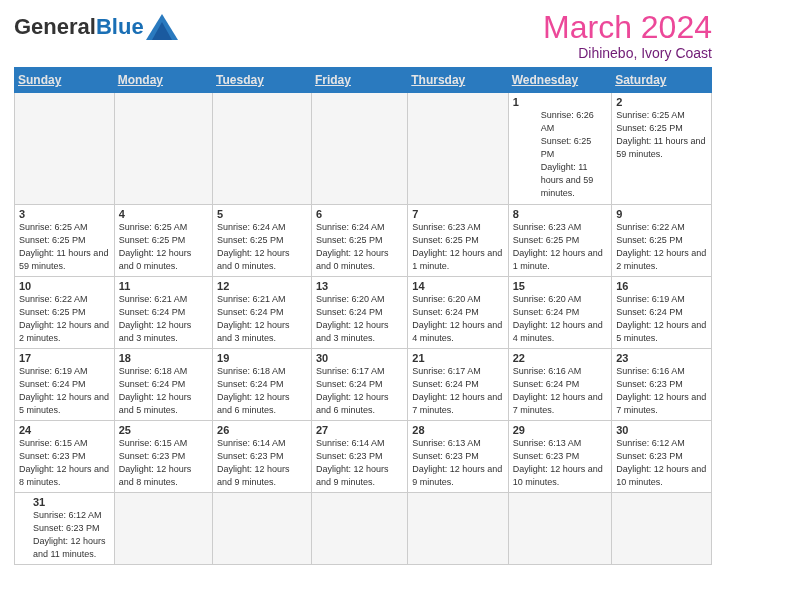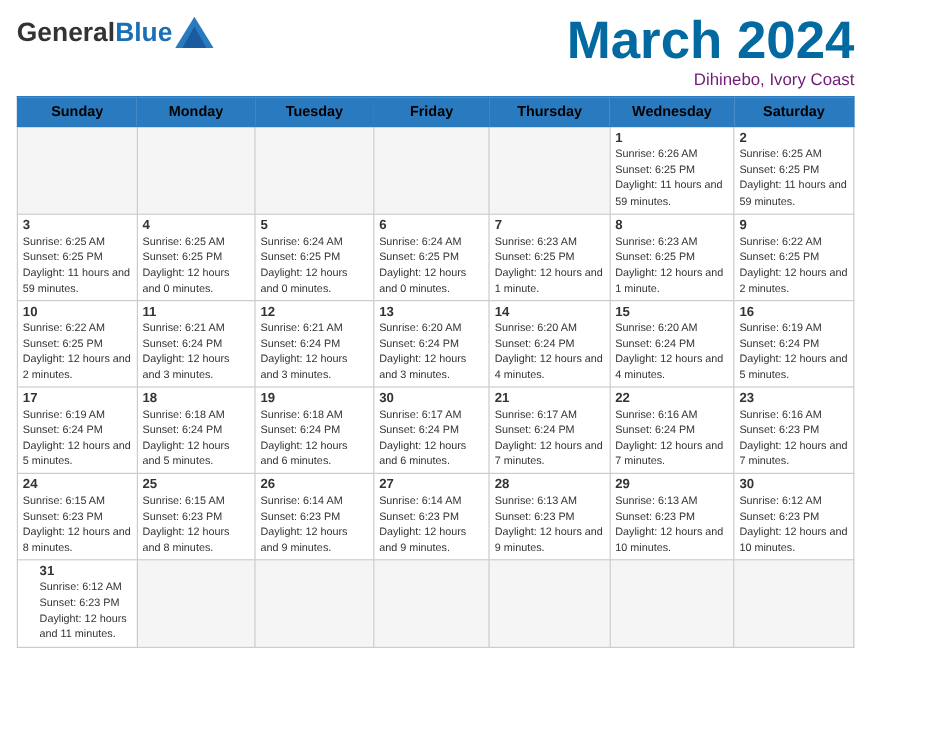--- a/index.html
+++ b/index.html
@@ -38,42 +38,43 @@
       width: 32px;
       height: 26px;
       margin-left: 2px;
       display: inline-block;
       vertical-align: middle;
     }
     .title-area {
       text-align: right;
     }
     .month-title {
-      font-size: 44px;
-      font-weight: bold;
-      color: #0369a1;
+      font-size: 32px;
+      font-weight: normal;
+      color: #ec4899;
       line-height: 1.1;
     }
     .subtitle {
       font-size: 14px;
       color: #701a75;
     }
     .calendar {
       width: 100%;
       border-collapse: collapse;
       border: 1px solid #ccc;
     }
     .calendar th {
       background: #2a7abf;
-      color: #000000;
+      color: #e5e5e5;
       font-size: 12px;
       font-weight: bold;
-      text-align: center;
+      text-align: left;
       padding: 5px 3px;
       border: 1px solid #2a7abf;
+      text-decoration: underline;
     }
     .calendar td {
       vertical-align: top;
       border: 1px solid #ccc;
       padding: 3px 4px;
       font-size: 9.5px;
       color: #333;
       width: 113px;
       min-height: 72px;
       background: #fff;
@@ -131,21 +132,21 @@
     </thead>
     <tbody id="calendar-body">
     <tr>
           <td class="empty"></td>
           <td class="empty"></td>
           <td class="empty"></td>
           <td class="empty"></td>
           <td class="empty"></td>
           <td>
             <span class="day-number">1</span>
-            <div class="day-info" style="white-space: pre-line;">Sunrise: 6:26 AM
+            <div class="day-info" style="white-space: pre-line; margin-left: 28px;">Sunrise: 6:26 AM
 Sunset: 6:25 PM
 Daylight: 11 hours and 59 minutes.</div>
           </td>
           <td>
             <span class="day-number">2</span>
             <div class="day-info" style="white-space: pre-line;">Sunrise: 6:25 AM
 Sunset: 6:25 PM
 Daylight: 11 hours and 59 minutes.</div>
           </td>
         </tr>

